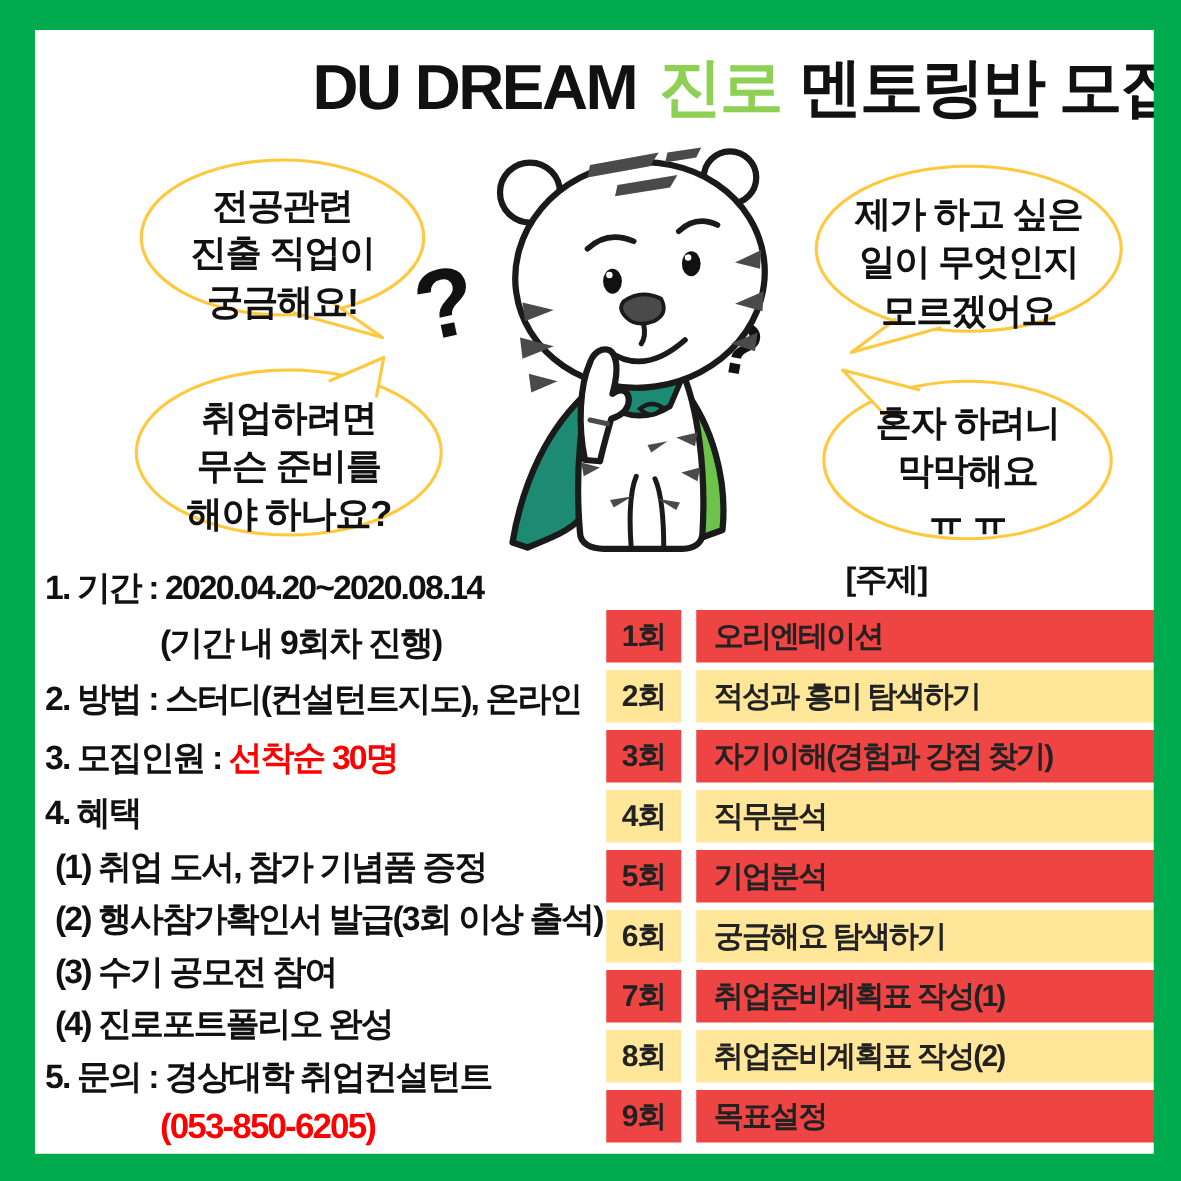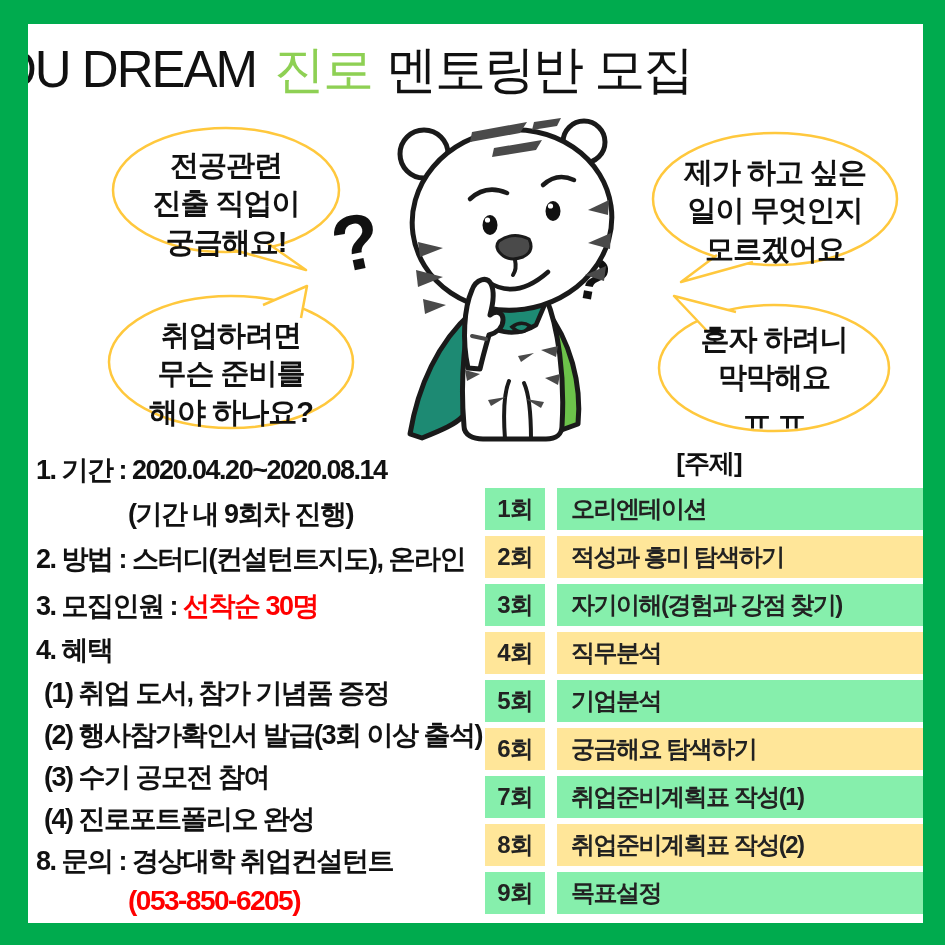--- a/index.html
+++ b/index.html
@@ -8,22 +8,22 @@
     background:#ffffff;
     font-family:"Liberation Sans","DejaVu Sans",sans-serif;
   }
   .frame{
     position:absolute;left:0;top:0;width:945px;height:945px;box-sizing:border-box;
     border-top:24px solid #00AB4E;border-bottom:22px solid #00AB4E;
     border-left:28px solid #00AB4E;border-right:22px solid #00AB4E;
     pointer-events:none;z-index:50;
   }
   .title{
-    position:absolute;left:0;top:36px;width:945px;text-align:left;
-    font-size:51px;font-weight:400;letter-spacing:-2px;color:#111;white-space:nowrap;
+    position:absolute;left:0;top:36px;width:945px;text-align:right;
+    font-size:51px;font-weight:700;letter-spacing:-2px;color:#111;white-space:nowrap;
   }
   .title .green{color:#8ED054;margin:0 14px 0 18px;}
   
   .bubble{position:absolute;}
   .bubble svg{position:absolute;left:0;top:0;}
   .bubble .btext{
     position:absolute;text-align:center;font-weight:700;font-size:29px;line-height:1.32;
     color:#111;white-space:pre-line;letter-spacing:-1px;
   }
   
@@ -31,21 +31,21 @@
   .iline{position:absolute;font-size:27px;font-weight:700;letter-spacing:-1.5px;white-space:nowrap;}
   .indent1{padding-left:92px;}
   .indent2{padding-left:8px;}
   .red{color:#FF0000;}
   .phone{font-size:28px;}
   
   .sched{position:absolute;left:473px;top:446px;width:448px;margin-left:12px;}
   .sched-header{text-align:center;font-size:26px;font-weight:900;letter-spacing:-1px;color:#111;height:30px;}
   .t-rows{margin-top:12px;}
   .t-row{display:flex;height:42px;margin-bottom:6px;}
-  .t-row.light .t-session,.t-row.light .t-topic{background:#86efac;}
+  .t-row.light .t-session,.t-row.light .t-topic{background:#ef4444;}
   .t-row.dark  .t-session,.t-row.dark  .t-topic{background:#FFE699;}
   .t-session{
     width:60px;margin-right:12px;display:flex;align-items:center;justify-content:center;
     font-size:24px;font-weight:700;color:#222;letter-spacing:-1px;flex:none;
   }
   .t-topic{
     flex:1;display:flex;align-items:center;padding-left:14px;
     font-size:24px;font-weight:700;color:#222;letter-spacing:-1.5px;
   }
   .mascot{position:absolute;left:322px;top:100px;width:335px;height:348px;}
@@ -156,21 +156,21 @@
 <div class="info">
   <div class="iline" style="top:452px;">1. 기간 :  2020.04.20~2020.08.14</div>
   <div class="iline indent1" style="top:496px;">(기간 내 9회차 진행)</div>
   <div class="iline" style="top:541px;">2. 방법 : 스터디(컨설턴트지도), 온라인</div>
   <div class="iline" style="top:588px;"><span>3. 모집인원 : </span><span class="red">선착순 30명</span></div>
   <div class="iline" style="top:632px;">4. 혜택</div>
   <div class="iline indent2" style="top:675px;">(1) 취업 도서, 참가 기념품 증정</div>
   <div class="iline indent2" style="top:717px;">(2) 행사참가확인서 발급(3회 이상 출석)</div>
   <div class="iline indent2" style="top:759px;">(3) 수기 공모전 참여</div>
   <div class="iline indent2" style="top:801px;">(4) 진로포트폴리오 완성</div>
-  <div class="iline" style="top:843px;">8. 문의 : 경상대학 취업컨설턴트</div>
+  <div class="iline" style="top:843px;">5. 문의 : 경상대학 취업컨설턴트</div>
   <div class="iline indent1 red phone" style="top:885px;">(053-850-6205)</div>
 </div>
 
 <div class="sched">
   <div class="sched-header">[주제]</div>
   <div class="t-rows">
     <div class="t-row light">
       <div class="t-session">1회</div>
       <div class="t-topic">오리엔테이션</div>
     </div>

